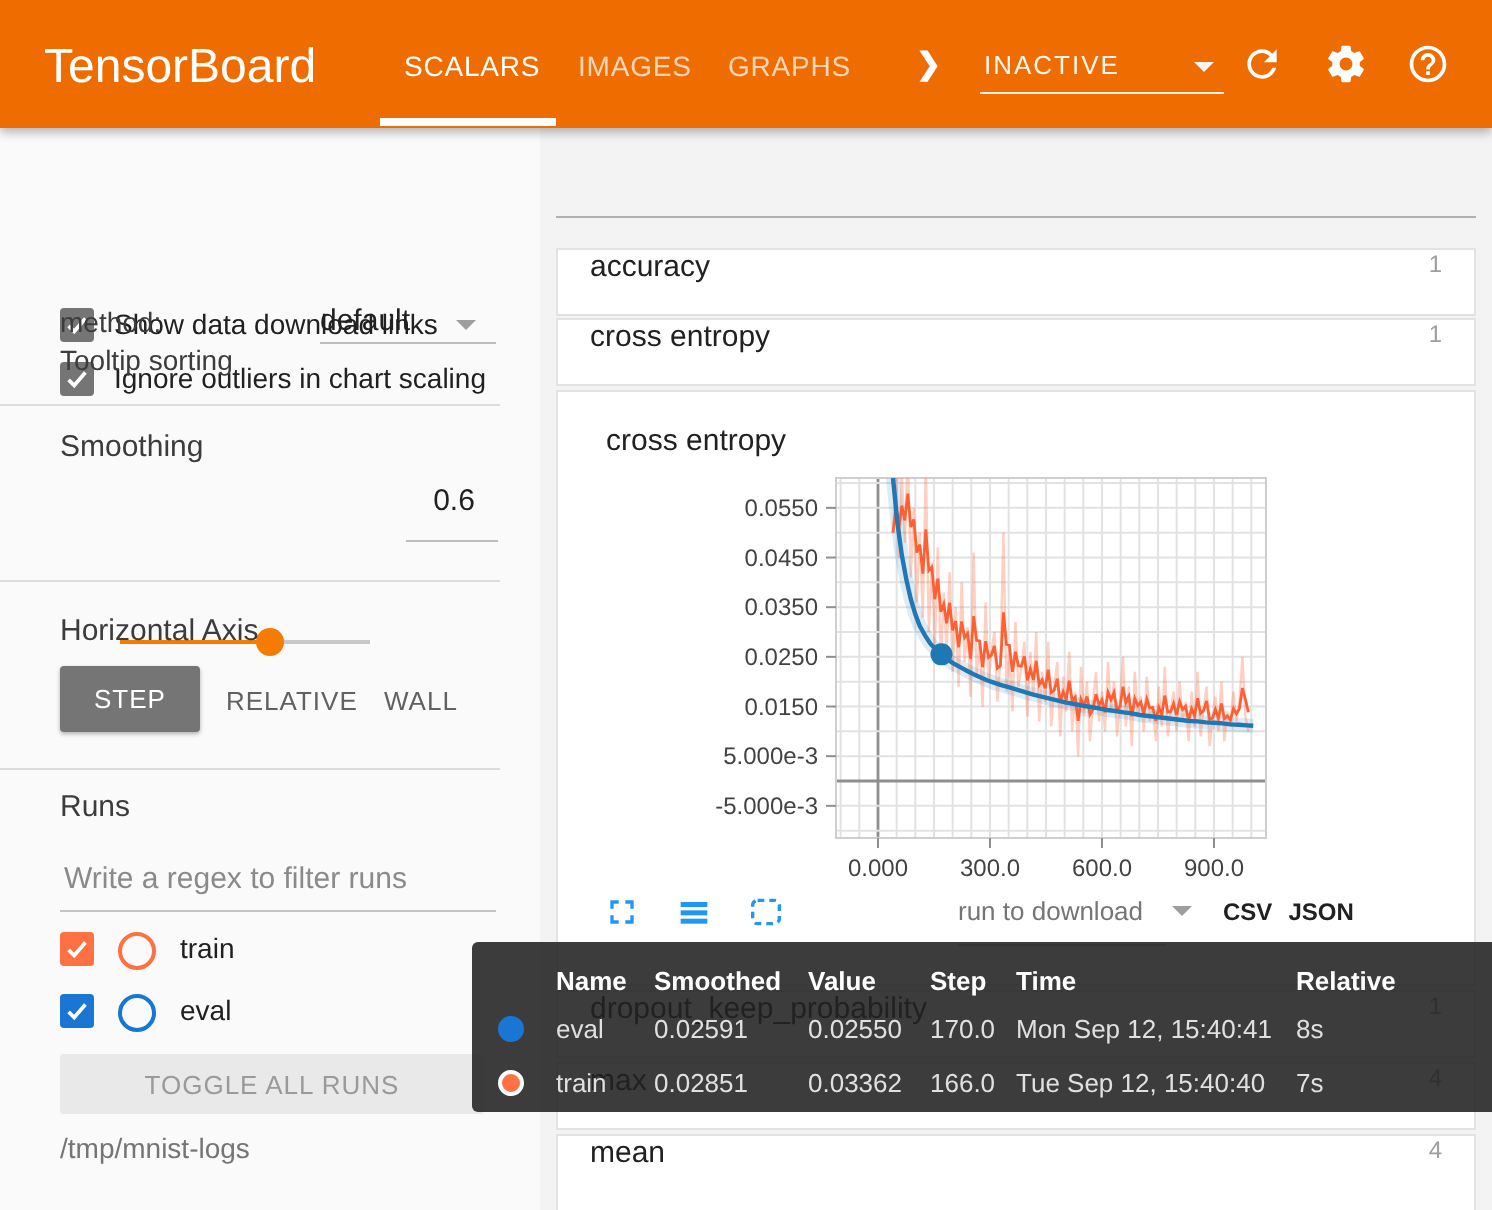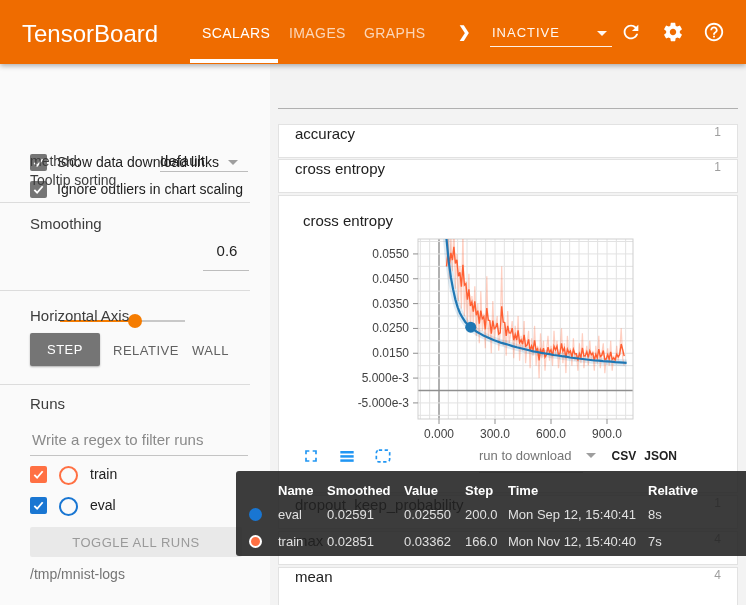--- a/index.html
+++ b/index.html
@@ -332,26 +332,26 @@
     <span>Value</span>
     <span>Step</span>
     <span>Time</span>
     <span>Relative</span>
   </div>
   <div class="tt-grid" style="height:27px">
     <span class="tt-dot dot-eval" style="background: rgb(25, 118, 210);"></span>
     <span>eval</span>
     <span>0.02591</span>
     <span>0.02550</span>
-    <span>200.0</span>
+    <span>170.0</span>
     <span>Mon Sep 12, 15:40:41</span>
     <span>8s</span>
   </div>
   <div class="tt-grid" style="height:27px">
     <span class="tt-dot dot-train" style="background: rgb(255, 112, 67); border: 2px solid rgb(255, 255, 255);"></span>
     <span>train</span>
     <span>0.02851</span>
     <span>0.03362</span>
     <span>166.0</span>
-    <span>Mon Nov 12, 15:40:40</span>
+    <span>Tue Sep 12, 15:40:40</span>
     <span>7s</span>
   </div>
 </div>
 
 </body></html>

